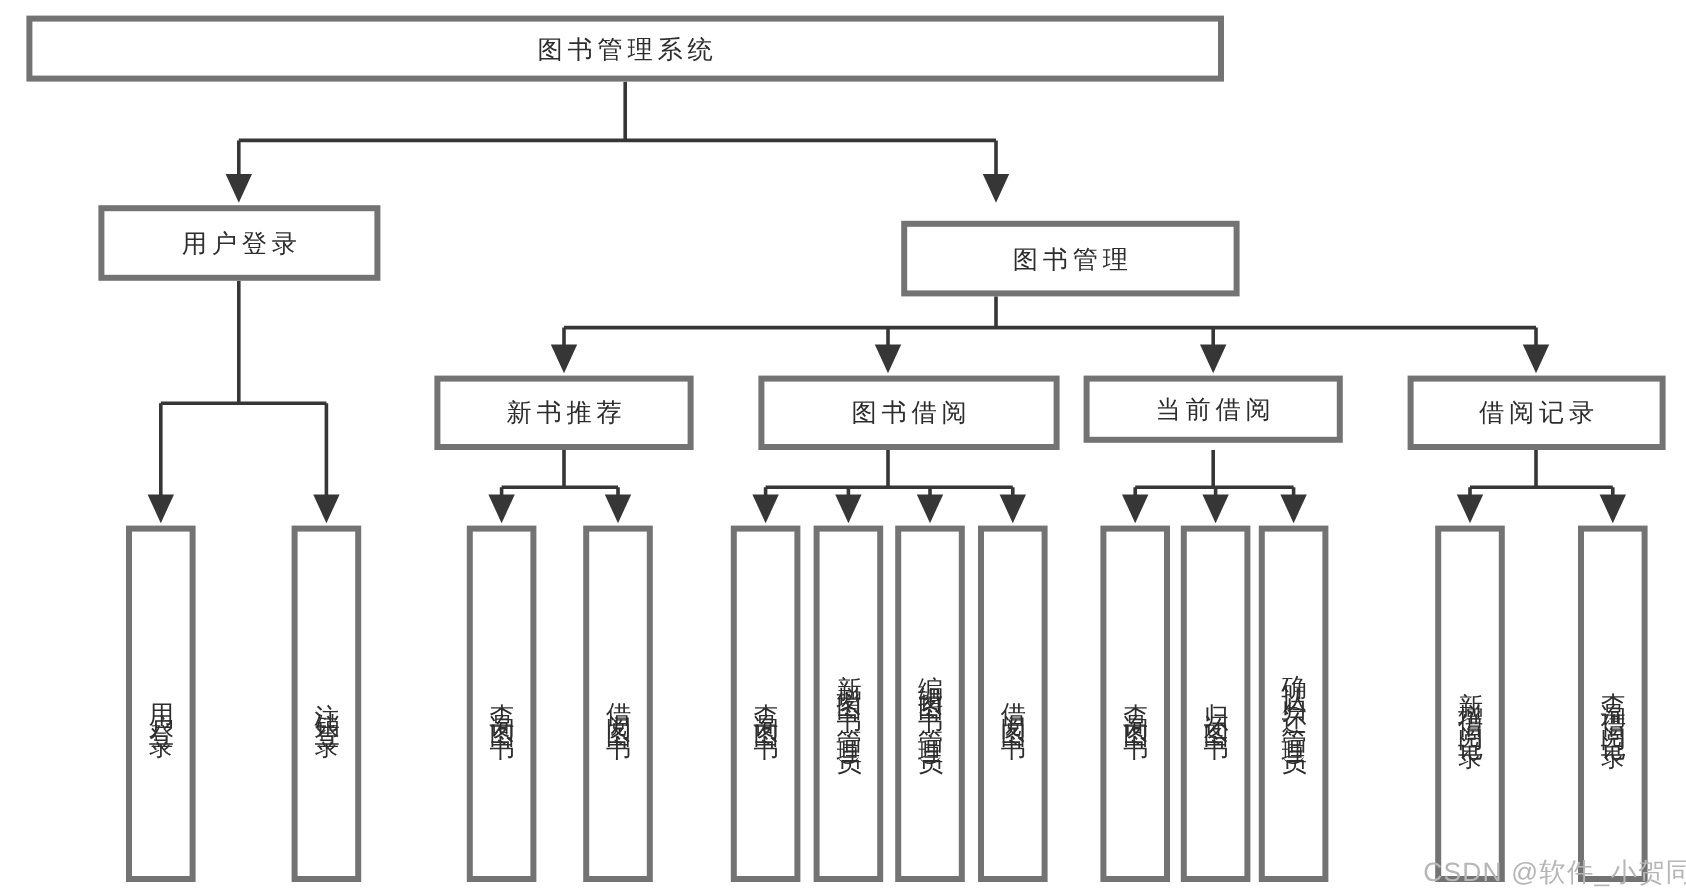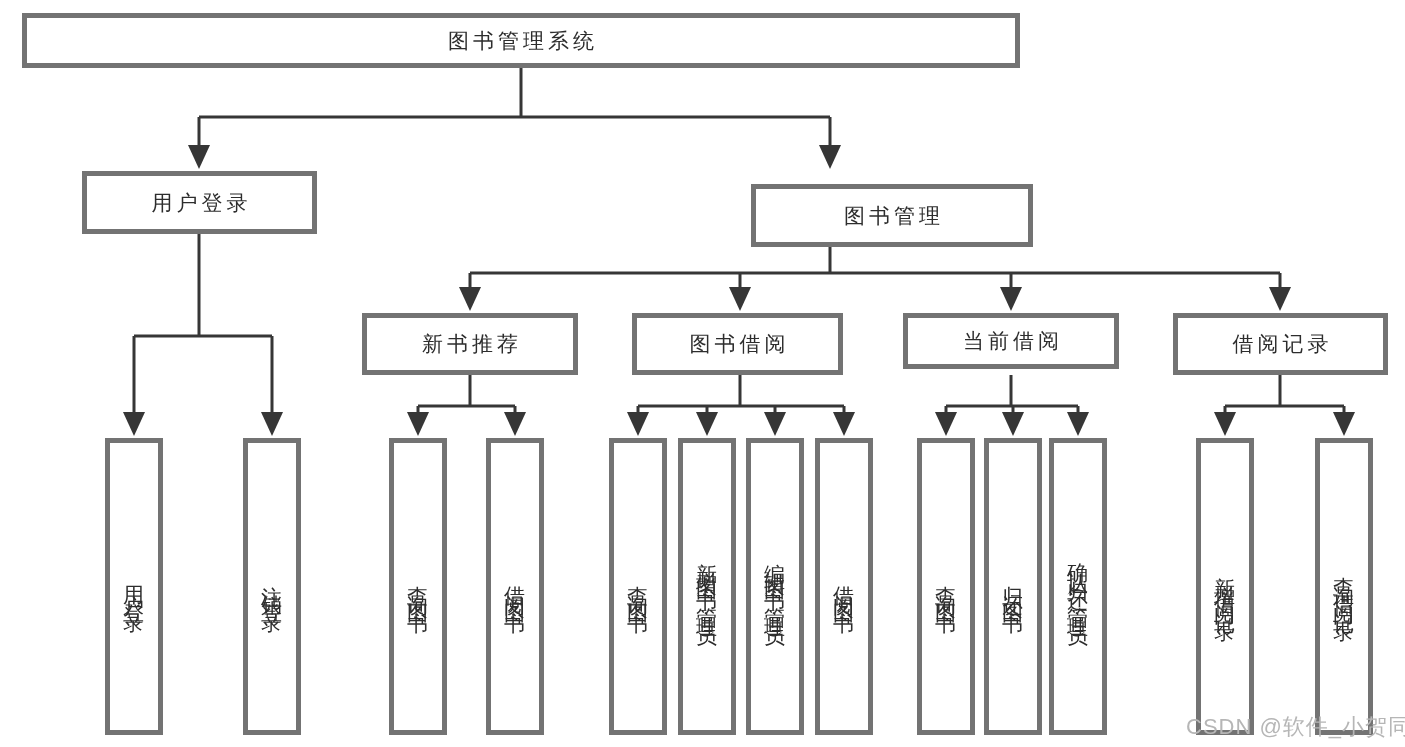--- a/index.html
+++ b/index.html
@@ -32,21 +32,21 @@
     text-orientation:mixed;
     letter-spacing:9px;
     text-indent:0;
     line-height:1;
   }
   
   .n-root{left:22px;top:13px;width:998px;height:55px;}
   .n-l2a{left:82px;top:171px;width:235px;height:63px;}
   .n-l2b{left:712px;top:184px;width:282px;height:63px;margin-left:39px;}
   .n-l3a{left:362px;top:313px;width:216px;height:62px;}
-  .n-l3b{left:632px;top:313px;width:211px;height:62px;}
+  .n-l3b{left:632px;top:313px;width:251px;height:62px;}
   .n-l3c{left:903px;top:313px;width:216px;height:56px;}
   .n-l3d{left:1173px;top:313px;width:215px;height:62px;}
   .leaf{top:438px;width:58px;height:297px;}
   .n-a1{left:105px;} .n-a2{left:243px;}
   .n-b1{left:389px;} .n-b2{left:486px;}
   .n-c1{left:609px;} .n-c2{left:678px;} .n-c3{left:746px;} .n-c4{left:815px;}
   .n-d1{left:917px;} .n-d2{left:984px;} .n-d3{left:1049px;}
   .n-e1{left:1196px;} .n-e2{left:1315px;}
   .watermark{
     position:absolute;left:1186px;top:712px;z-index:2;

